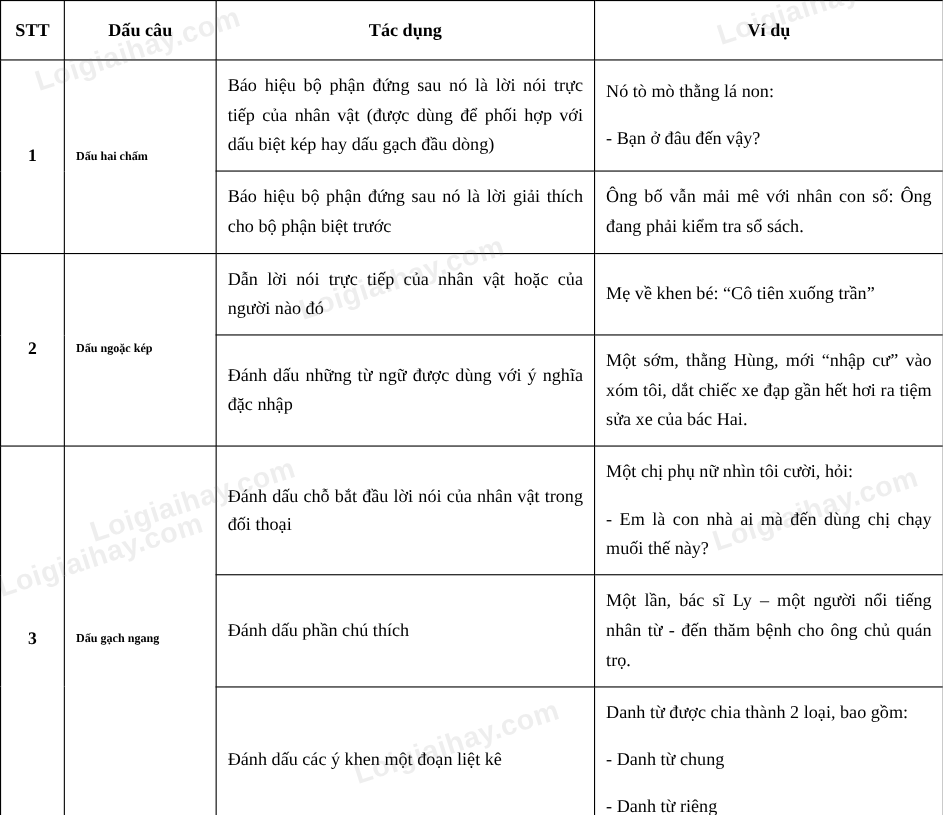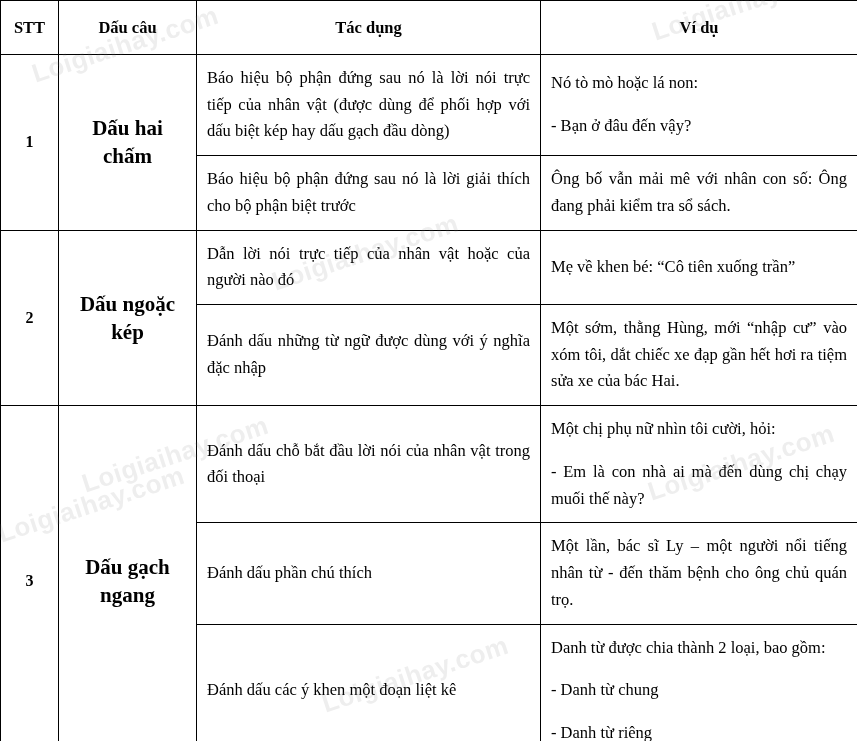--- a/index.html
+++ b/index.html
@@ -71,23 +71,23 @@
   .col-dau { width: 138px; }
   .col-tac { width: 344px; }
   .col-vidu { width: 317px; }
 
   td.cell-stt {
     text-align: center;
     font-weight: bold;
     font-size: 16px;
   }
   td.cell-dau {
-    text-align: center;
+    text-align: left;
     font-weight: bold;
-    font-size: 21px;
+    font-size: 11px;
     line-height: 1.35;
   }
   td.cell-tac {
     font-size: 16.5px;
     line-height: 1.62;
     text-align: justify;
     text-justify: inter-word;
     padding: 8px 12px 8px 10px;
   }
   td.cell-vidu {
@@ -132,21 +132,21 @@
     </thead>
     <tbody>
 
       <tr>
         <td class="cell-stt" rowspan="2">1</td>
         <td class="cell-dau" rowspan="2">Dấu hai chấm</td>
         <td class="cell-tac">
           <span class="line">Báo hiệu bộ phận đứng sau nó là lời nói trực tiếp của nhân vật (được dùng để phối hợp với dấu biệt kép hay dấu gạch đầu dòng)</span>
         </td>
         <td class="cell-vidu">
-          <span class="line">Nó tò mò hoặc lá non:</span>
+          <span class="line">Nó tò mò thằng lá non:</span>
           <span class="line">- Bạn ở đâu đến vậy?</span>
         </td>
       </tr>
       <tr>
         <td class="cell-tac">
           <span class="line">Báo hiệu bộ phận đứng sau nó là lời giải thích cho bộ phận biệt trước</span>
         </td>
         <td class="cell-vidu">
           <span class="line">Ông bố vẫn mải mê với nhân con số: Ông đang phải kiểm tra sổ sách.</span>
         </td>

